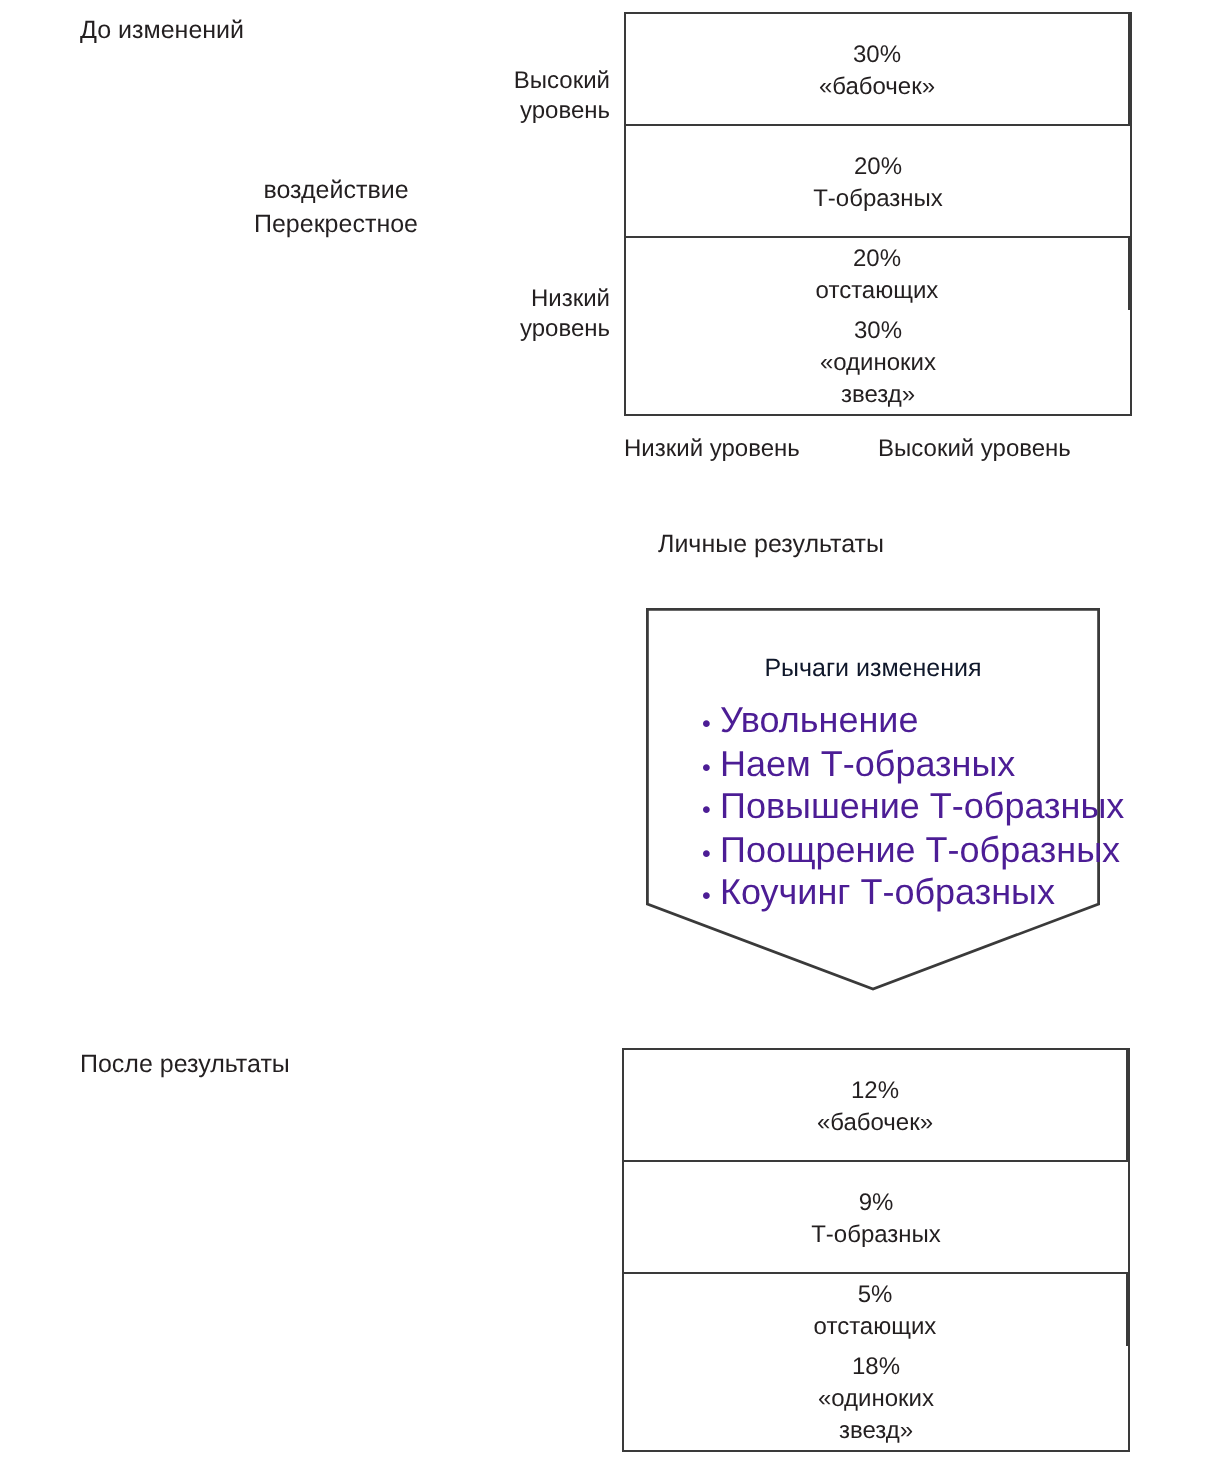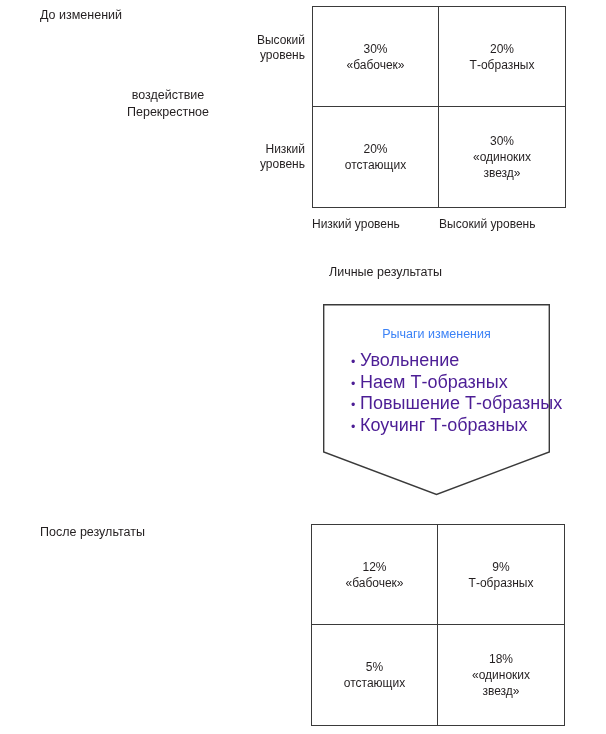--- a/index.html
+++ b/index.html
@@ -52,21 +52,21 @@
     text-align: center;
     width: 180px;
   }
 
   
   .matrix {
     position: absolute;
     box-sizing: border-box;
     border: 1.4px solid #3a3a3a;
     display: grid;
-    grid-template-columns: 1fr 1fr;
+    grid-template-columns: 1fr;
     grid-template-rows: 1fr 1fr;
   }
   .matrix .cell {
     box-sizing: border-box;
     display: flex;
     flex-direction: column;
     align-items: center;
     justify-content: center;
     text-align: center;
     font-size: 12px;
@@ -97,21 +97,21 @@
     position: absolute;
     left: 0;
     top: 0;
     width: 227px;
   }
   .levers-title {
     text-align: center;
     font-size: 12.5px;
     line-height: 16px;
     margin-top: 22px;
-    color: #3b82f6;
+    color: #0f172a;
   }
   .levers-list {
     list-style: none;
     margin: 9px 0 0 0;
     padding: 0 0 0 28px;
   }
   .levers-list li {
     font-size: 18px;
     line-height: 19.5px;
     color: #4c1d95;
@@ -178,20 +178,21 @@
   <svg class="chevron-svg" viewBox="0 0 227 192" preserveAspectRatio="none">
     <polygon points="0.7,0.7 226.3,0.7 226.3,148 113.5,190.5 0.7,148" fill="#ffffff" stroke="#3a3a3a" stroke-width="1.4" stroke-linejoin="miter"></polygon>
   </svg>
 
   <div class="chevron-content">
     <div class="levers-title">Рычаги изменения</div>
     <ul class="levers-list">
       <li>Увольнение</li>
       <li>Наем Т-образных</li>
       <li>Повышение Т-образных</li>
+      <li>Поощрение Т-образных</li>
       <li>Коучинг Т-образных</li>
     </ul>
   </div>
 </div>
 
 <div class="abs section-label" style="left:40px; top:524px;">После результаты</div>
 
 <div class="matrix" style="left:311px; top:524px; width:254px; height:202px;">
 
   <div class="cell c-tl">

